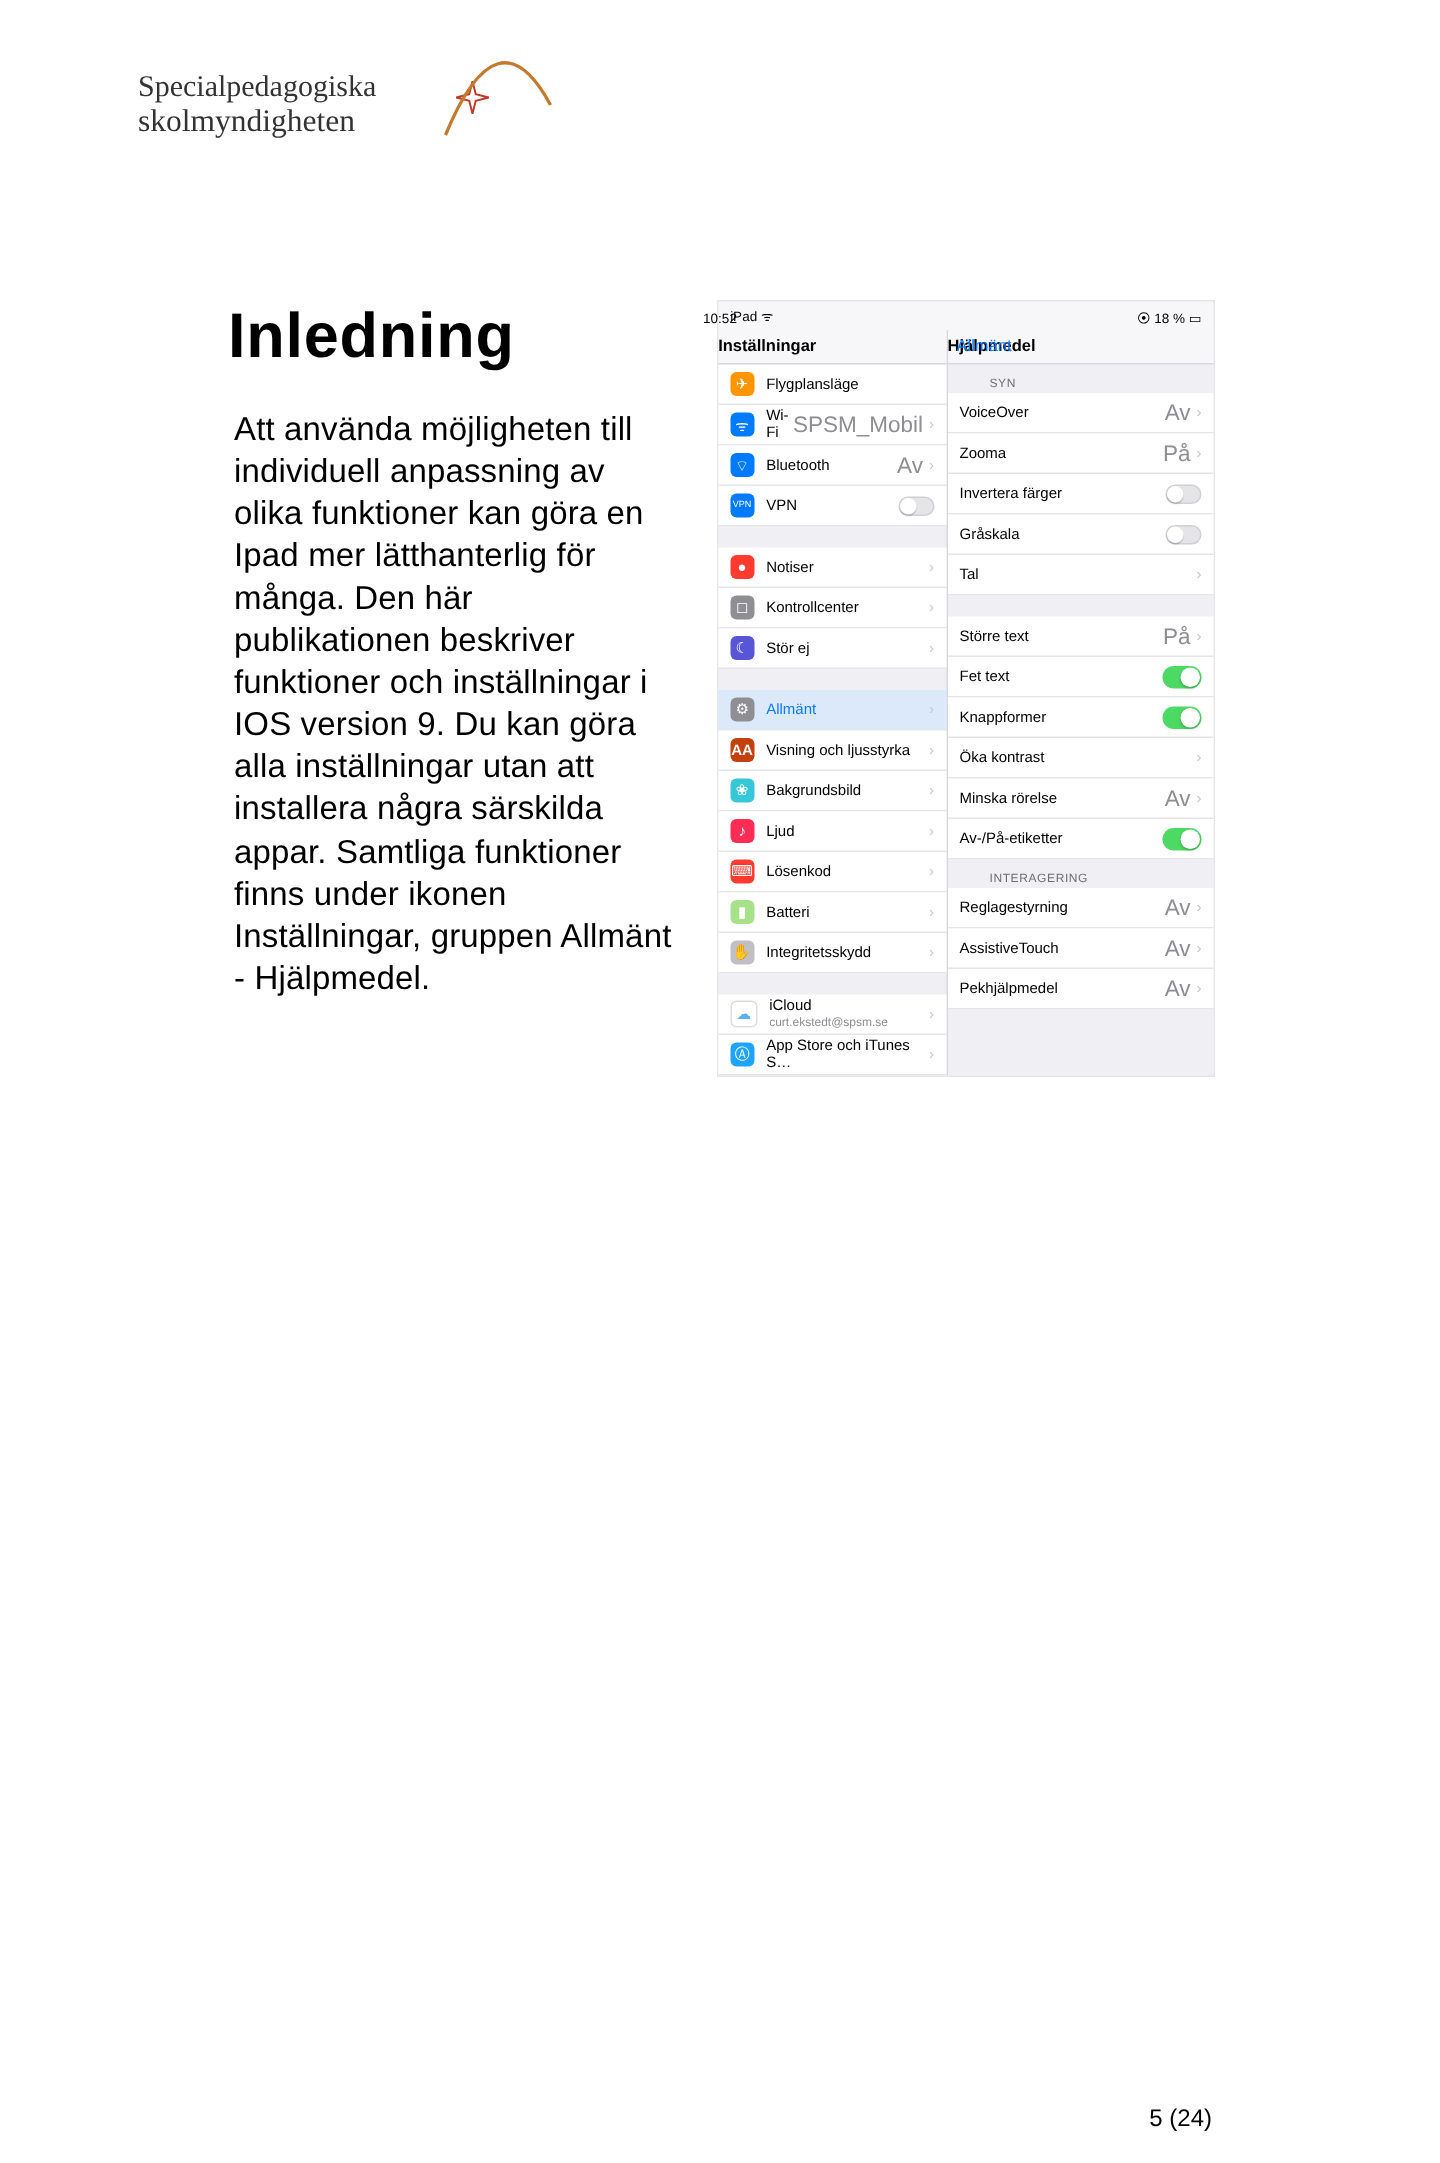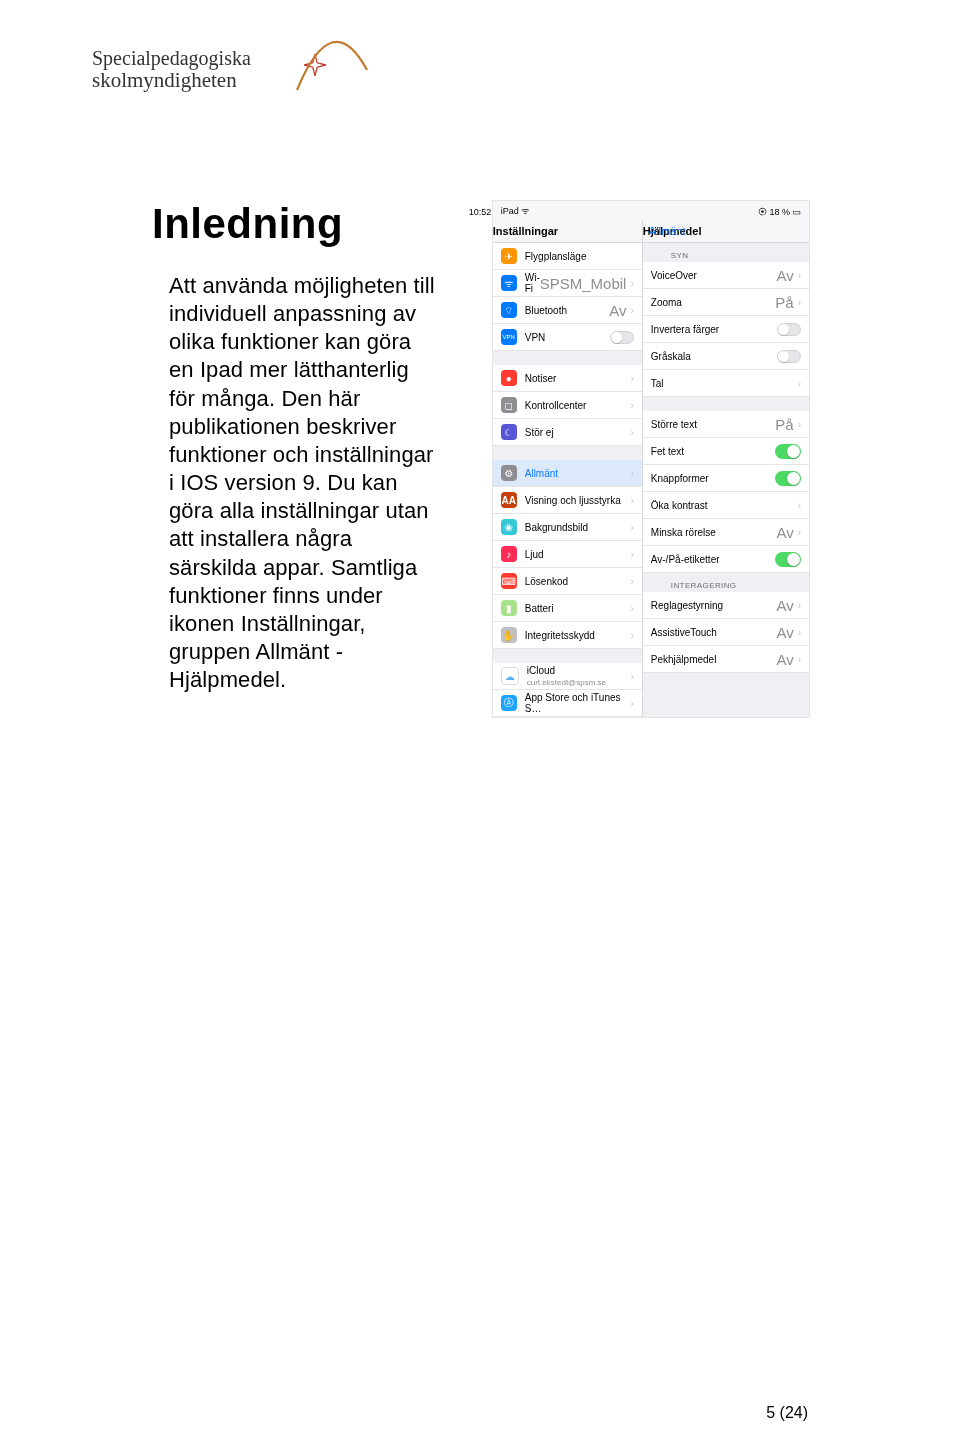--- a/index.html
+++ b/index.html
@@ -3,25 +3,25 @@
 <meta charset="utf-8">
 <style>
   html,body{margin:0;padding:0;background:#fff;font-family:Arial,Helvetica,sans-serif;color:#000}
   .page{width:816px;min-height:1442px;margin:0 auto;position:relative;box-sizing:border-box;padding:20px 80px 40px 80px}
   .brand{position:relative;left:-60px;top:0;height:90px}
   .brand-text{position:absolute;top:28px;left:0;font-family:Georgia,serif;color:#333;line-height:1.05}
   .brand-text .l1{font-size:20px}
   .brand-text .l2{font-size:21px}
   .brand-star{position:absolute;top:32px;left:210px}
   .brand-arc{position:absolute;top:0;left:195px}
-  .content{display:flex;gap:38px;margin-top:90px}
+  .content{display:flex;gap:24px;margin-top:90px}
   .left-col{flex:0 0 46%}
   .right-col{flex:1}
   h1{font-size:42px;font-weight:700;margin:0 0 24px 0;letter-spacing:.5px}
-  p.body{font-size:22px;line-height:1.28;margin:17px;letter-spacing:.1px}
+  p.body{font-size:22px;line-height:1.28;margin:4px;letter-spacing:.1px}
   .pagenum{position:absolute;right:80px;bottom:20px;font-size:16px}
 
   
   .ipad{width:100%;background:#efeff4;border:1px solid #e5e5e5;font-family:-apple-system,Helvetica,Arial,sans-serif;font-size:10px;color:#000}
   .ipad .statusbar{display:flex;justify-content:space-between;align-items:flex-end;padding:3px 8px;font-size:9px;background:#f7f7f9}
   .ipad .statusbar .mid{position:absolute;left:50%;transform:translateX(-50%)}
   .ipad .cols{display:flex}
   .ipad .sidebar{flex:0 0 46%;border-right:1px solid #d8d8dc;background:#efeff4}
   .ipad .main{flex:1;background:#efeff4}
   .ipad .hdr{height:22px;line-height:22px;text-align:left;font-weight:600;font-size:11px;background:#f7f7f9;border-bottom:1px solid #d8d8dc;position:relative}

